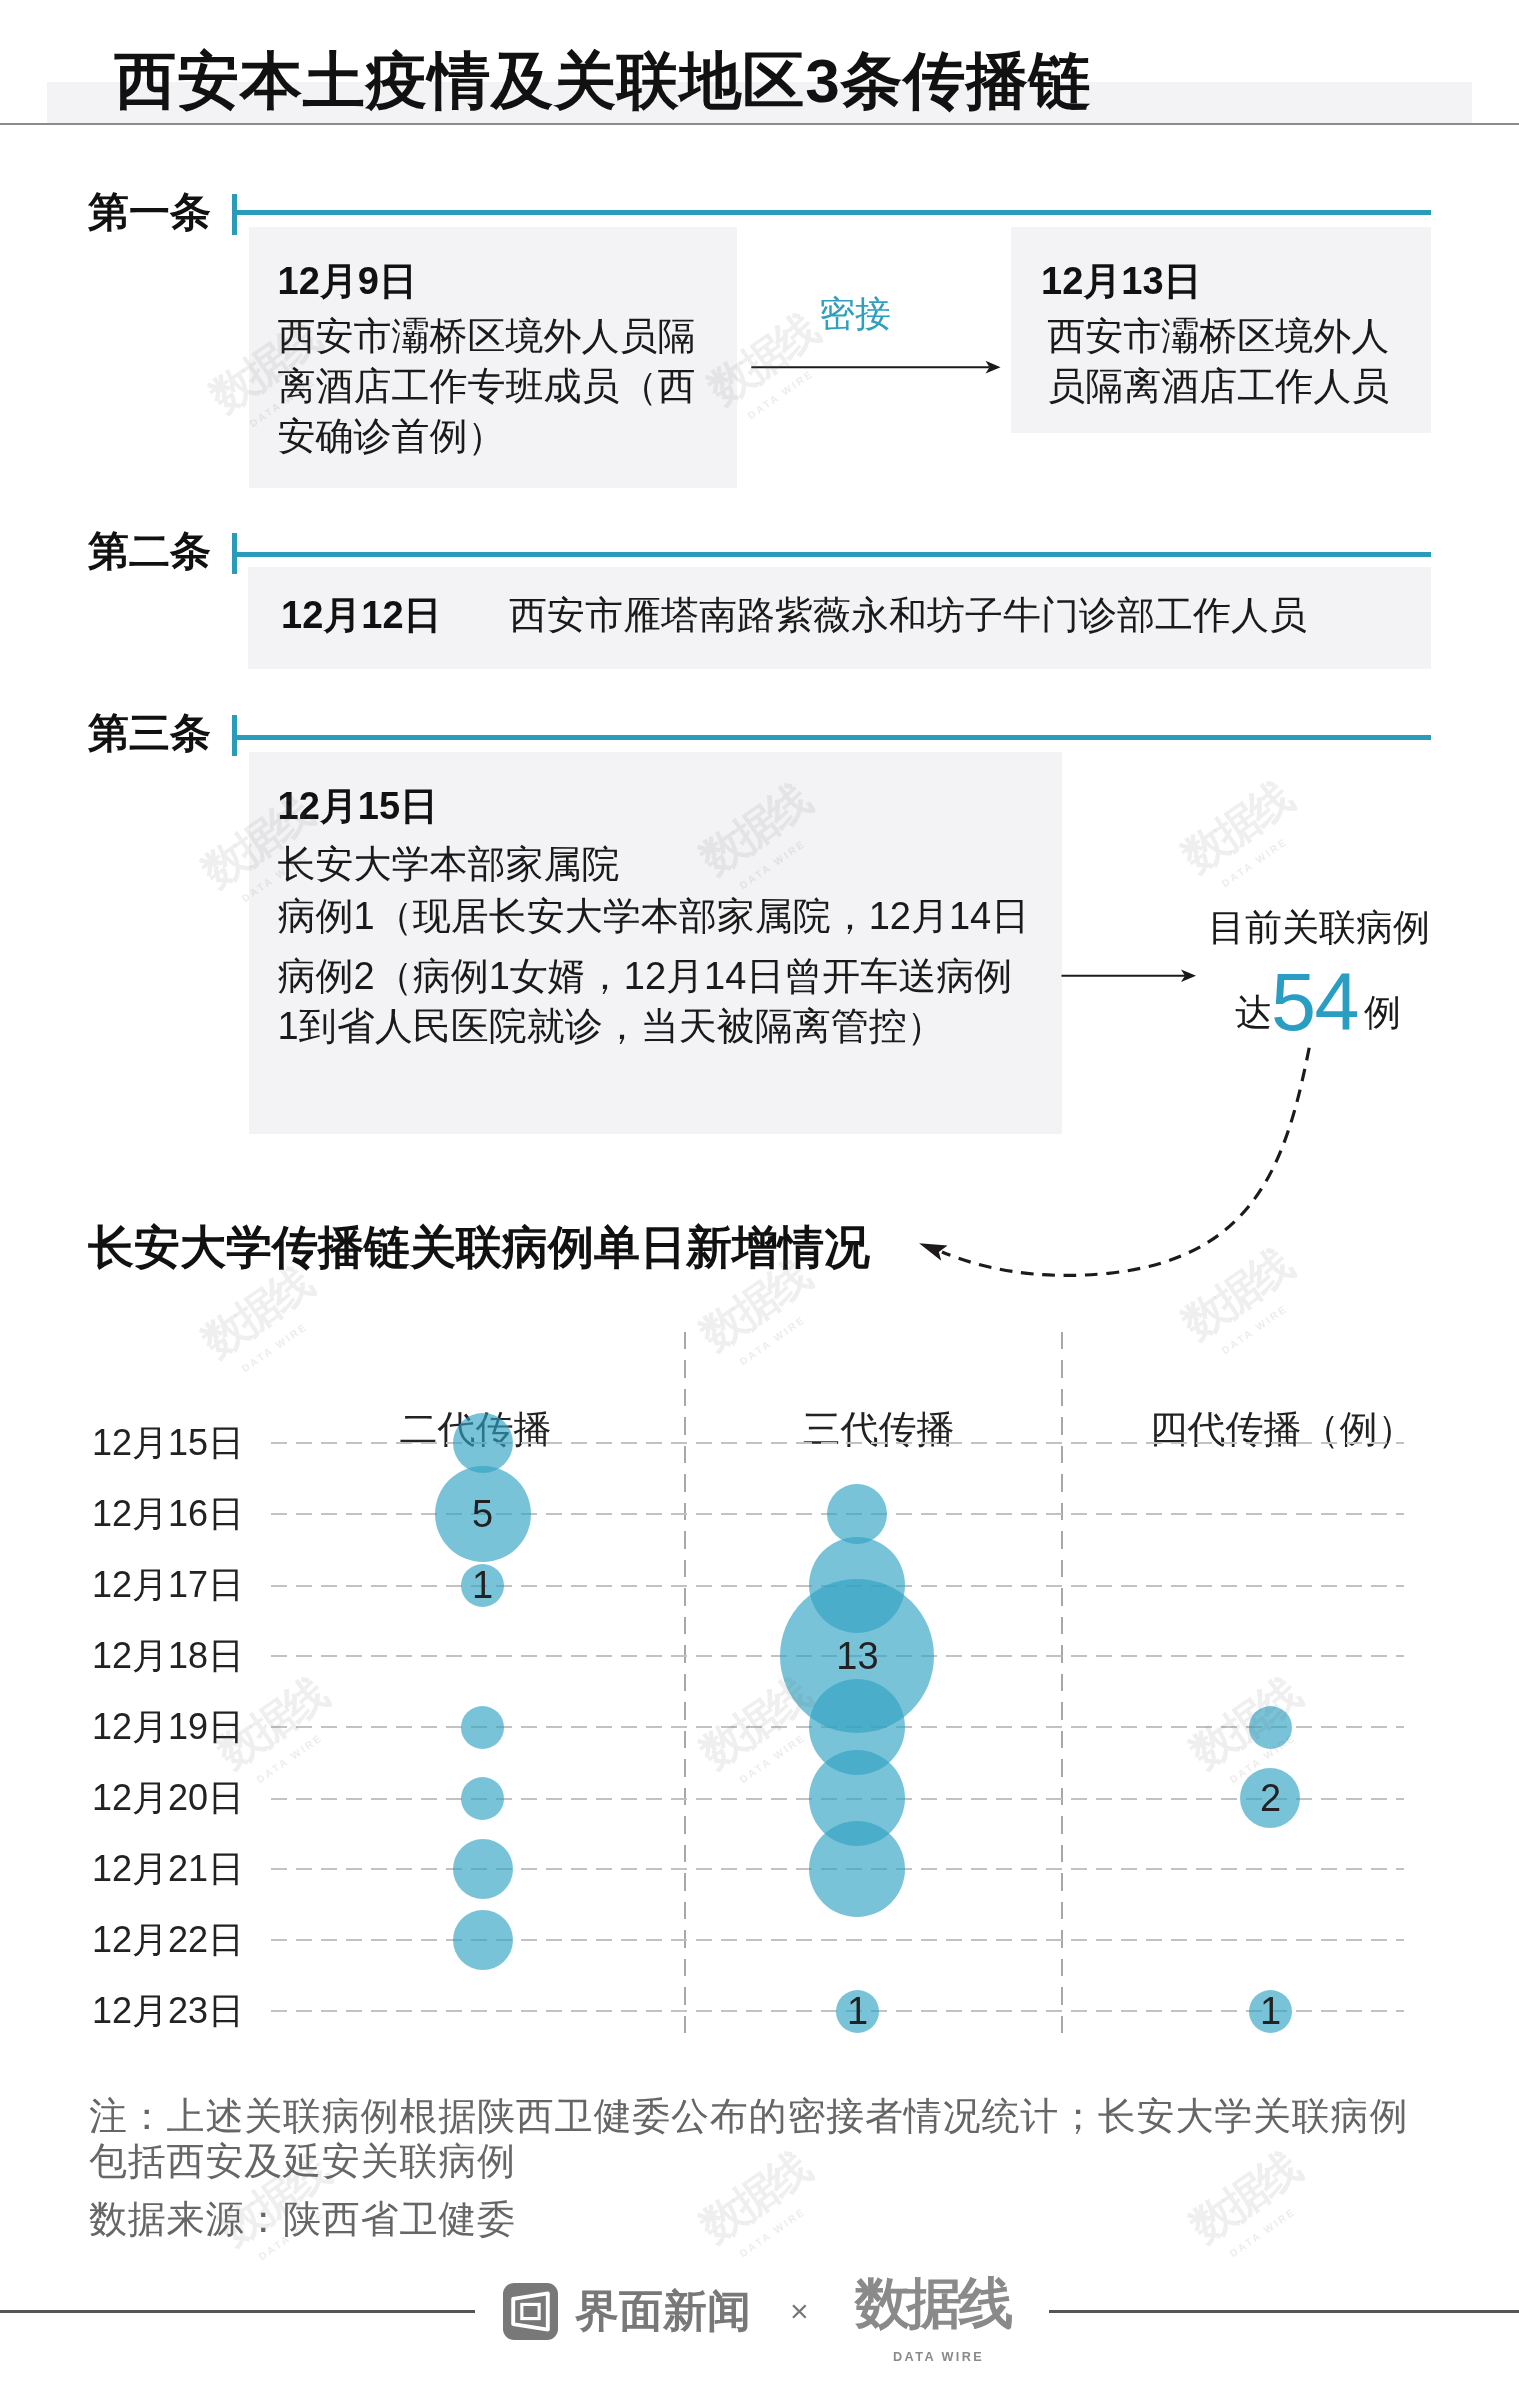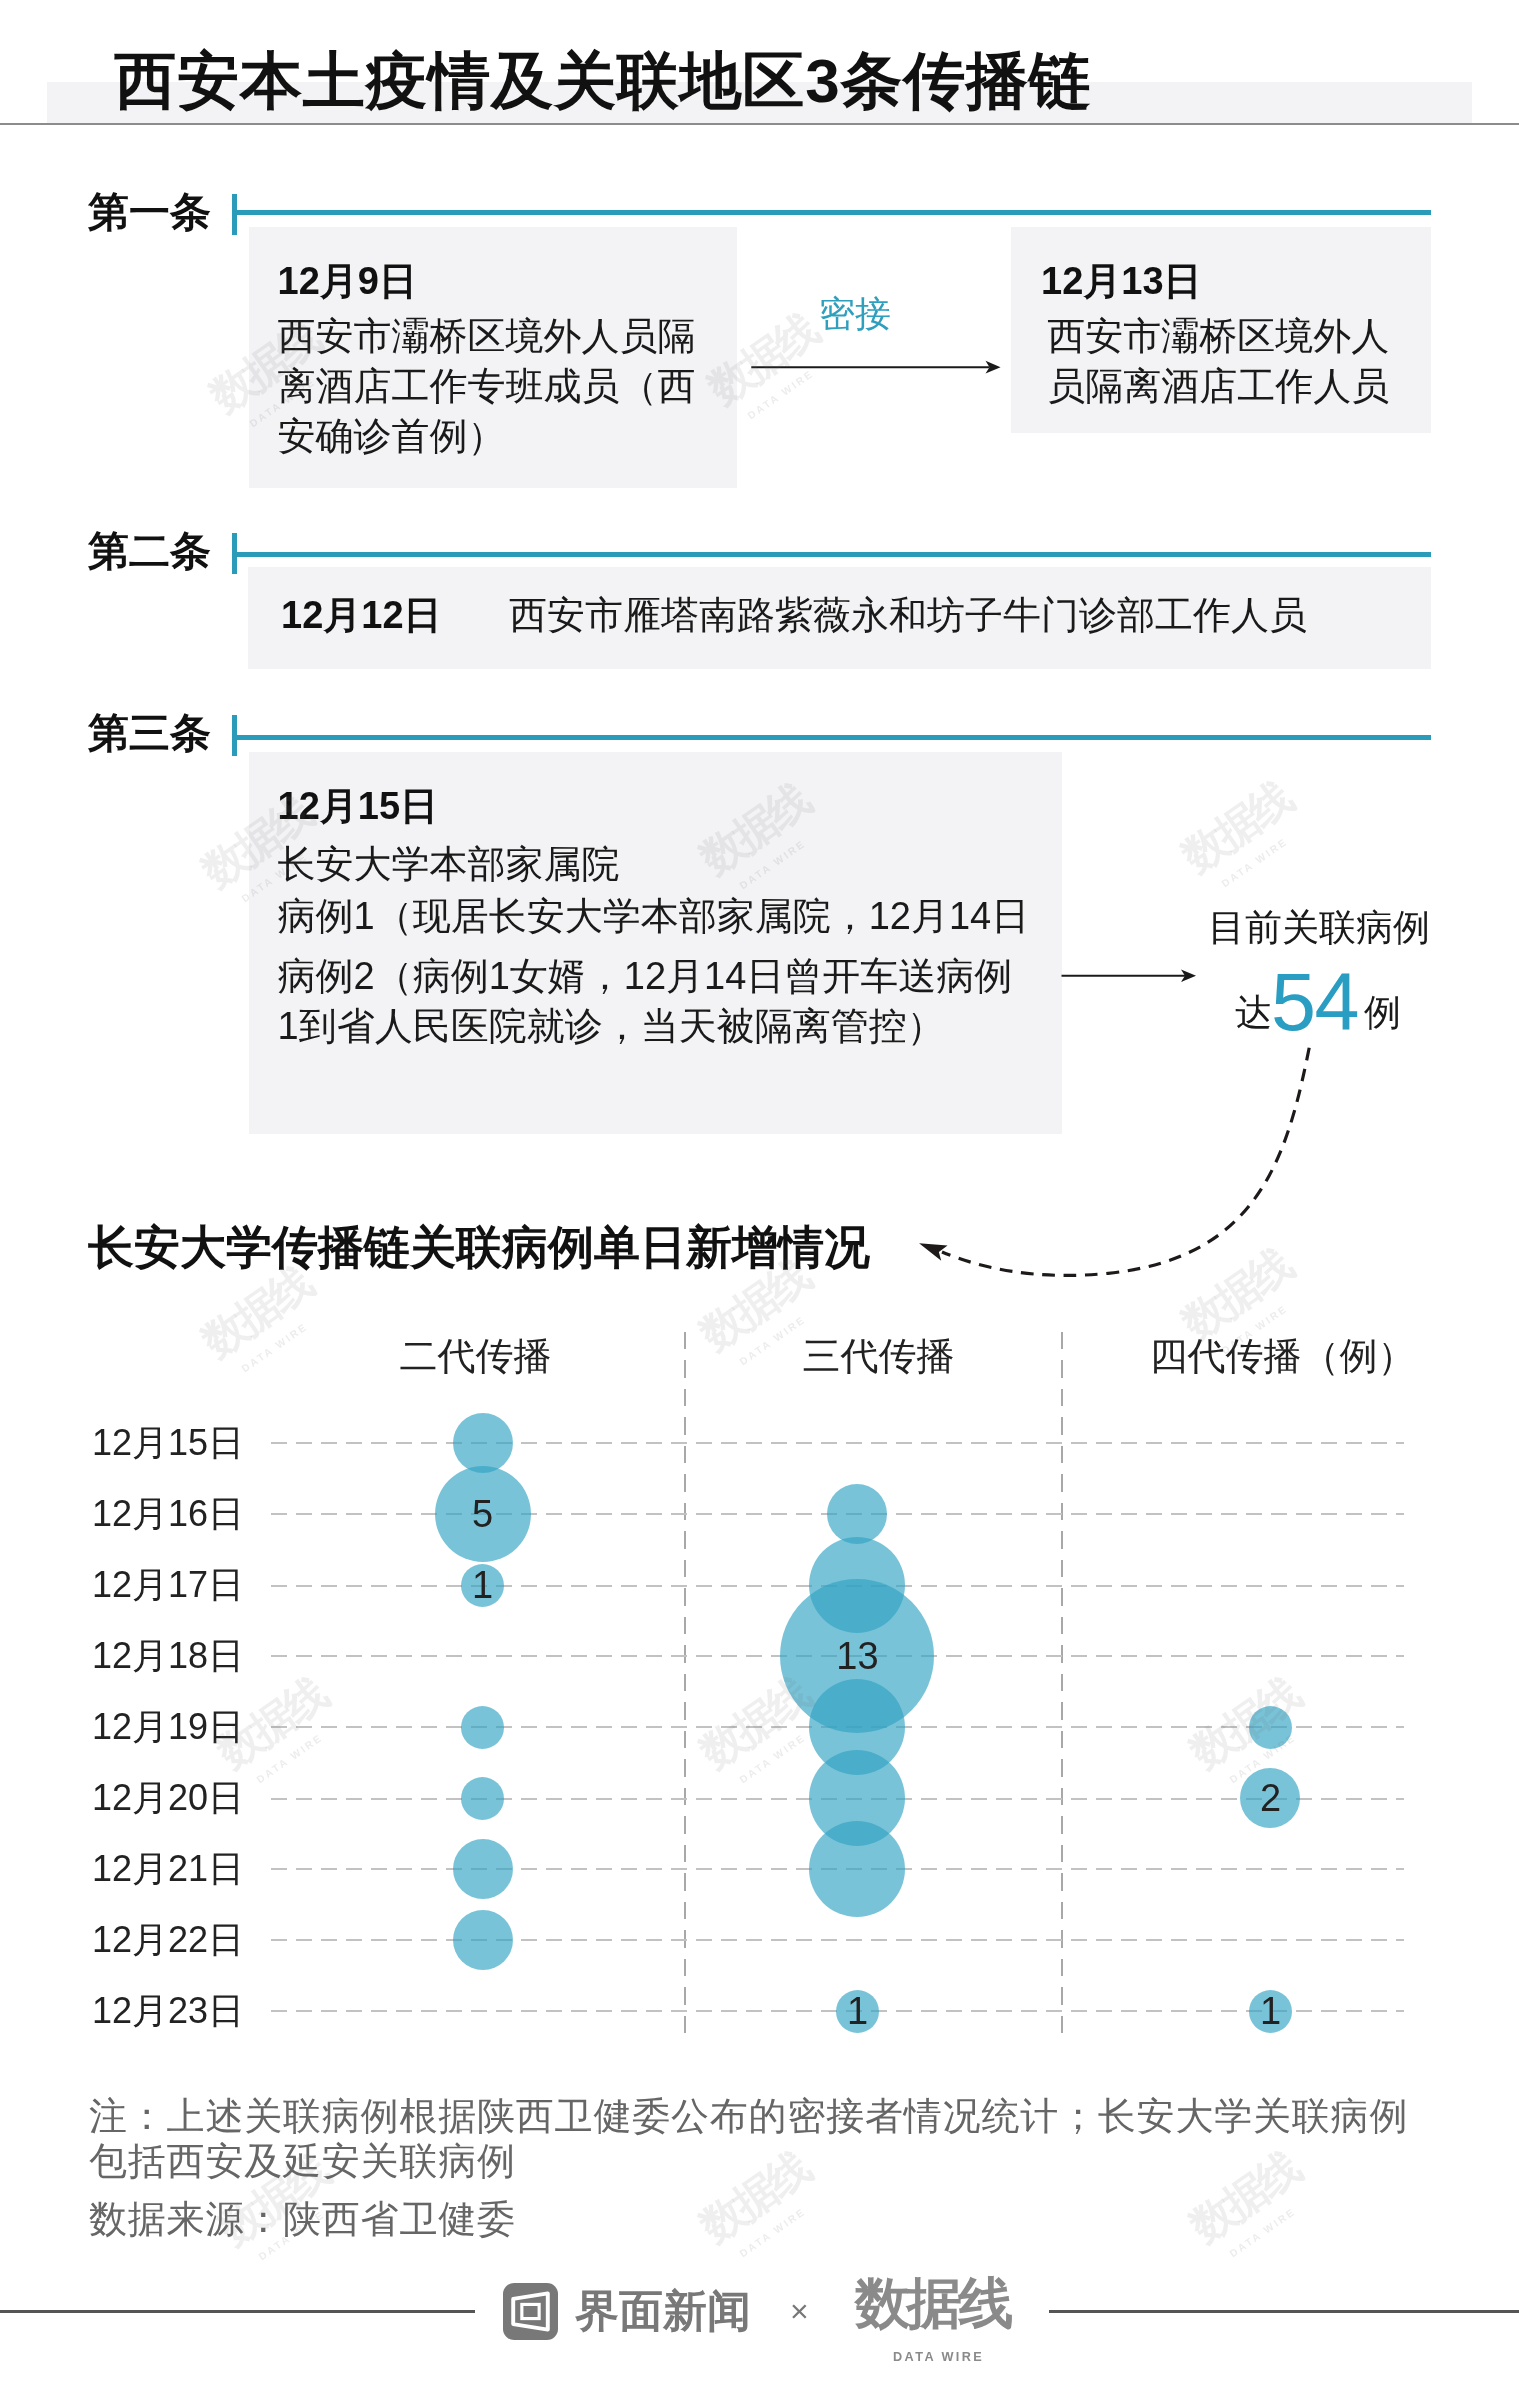--- a/index.html
+++ b/index.html
@@ -19,21 +19,21 @@
   .sec-bar{position:absolute;left:232px;width:4.7px;height:41px;background:var(--accent);}
   .sec-line{position:absolute;left:237px;width:1194px;height:4.7px;background:var(--accent);}
   .box{position:absolute;background:var(--boxbg);}
   .ln{font-size:38px;line-height:50px;white-space:nowrap;font-weight:300;color:#1a1a1a;}
   .date{font-weight:bold;color:#111;}
   .link-label{position:absolute;left:819px;top:294px;font-size:36px;line-height:40px;color:var(--link);white-space:nowrap;}
   .sum-line{position:absolute;font-size:37px;line-height:37px;white-space:nowrap;color:#1a1a1a;}
   .big-num{position:absolute;left:1271px;top:962px;font-size:81px;line-height:81px;font-weight:normal;color:var(--hl);white-space:nowrap;letter-spacing:-1.6px;}
   
   .chart-title{position:absolute;left:88px;top:1224px;font-size:46px;line-height:46px;font-weight:bold;color:#111;white-space:nowrap;}
-  .col-head{position:absolute;top:1337px;width:317px;text-align:center;font-size:38px;line-height:38px;white-space:nowrap;color:#222;}
+  .col-head{position:absolute;top:1410px;width:317px;text-align:center;font-size:38px;line-height:38px;white-space:nowrap;color:#222;}
   .row-label{position:absolute;left:92px;font-size:36px;line-height:36px;white-space:nowrap;color:#222;}
   .grid{position:absolute;left:271px;width:1133px;height:1.6px;background-image:repeating-linear-gradient(to right,#c2c2c2 0 16px,transparent 16px 25px);}
   .vdiv{position:absolute;top:1332px;width:1.6px;height:704px;background-image:repeating-linear-gradient(to bottom,#a8a8a8 0 17.4px,transparent 17.4px 28.5px);}
   .bubble{position:absolute;border-radius:50%;background:var(--bubble);}
   .bubble-label{position:absolute;width:95px;text-align:center;font-size:38px;line-height:38px;color:#222;white-space:nowrap;}
   
   .note{position:absolute;left:89px;font-size:38px;line-height:45px;color:var(--note);white-space:nowrap;letter-spacing:0.8px;}
   
   .f-rule{position:absolute;top:2310px;height:3.2px;background:#555;}
   .f-icon{position:absolute;left:503px;top:2283px;width:55px;height:57px;border-radius:11px;background:var(--footer);}

